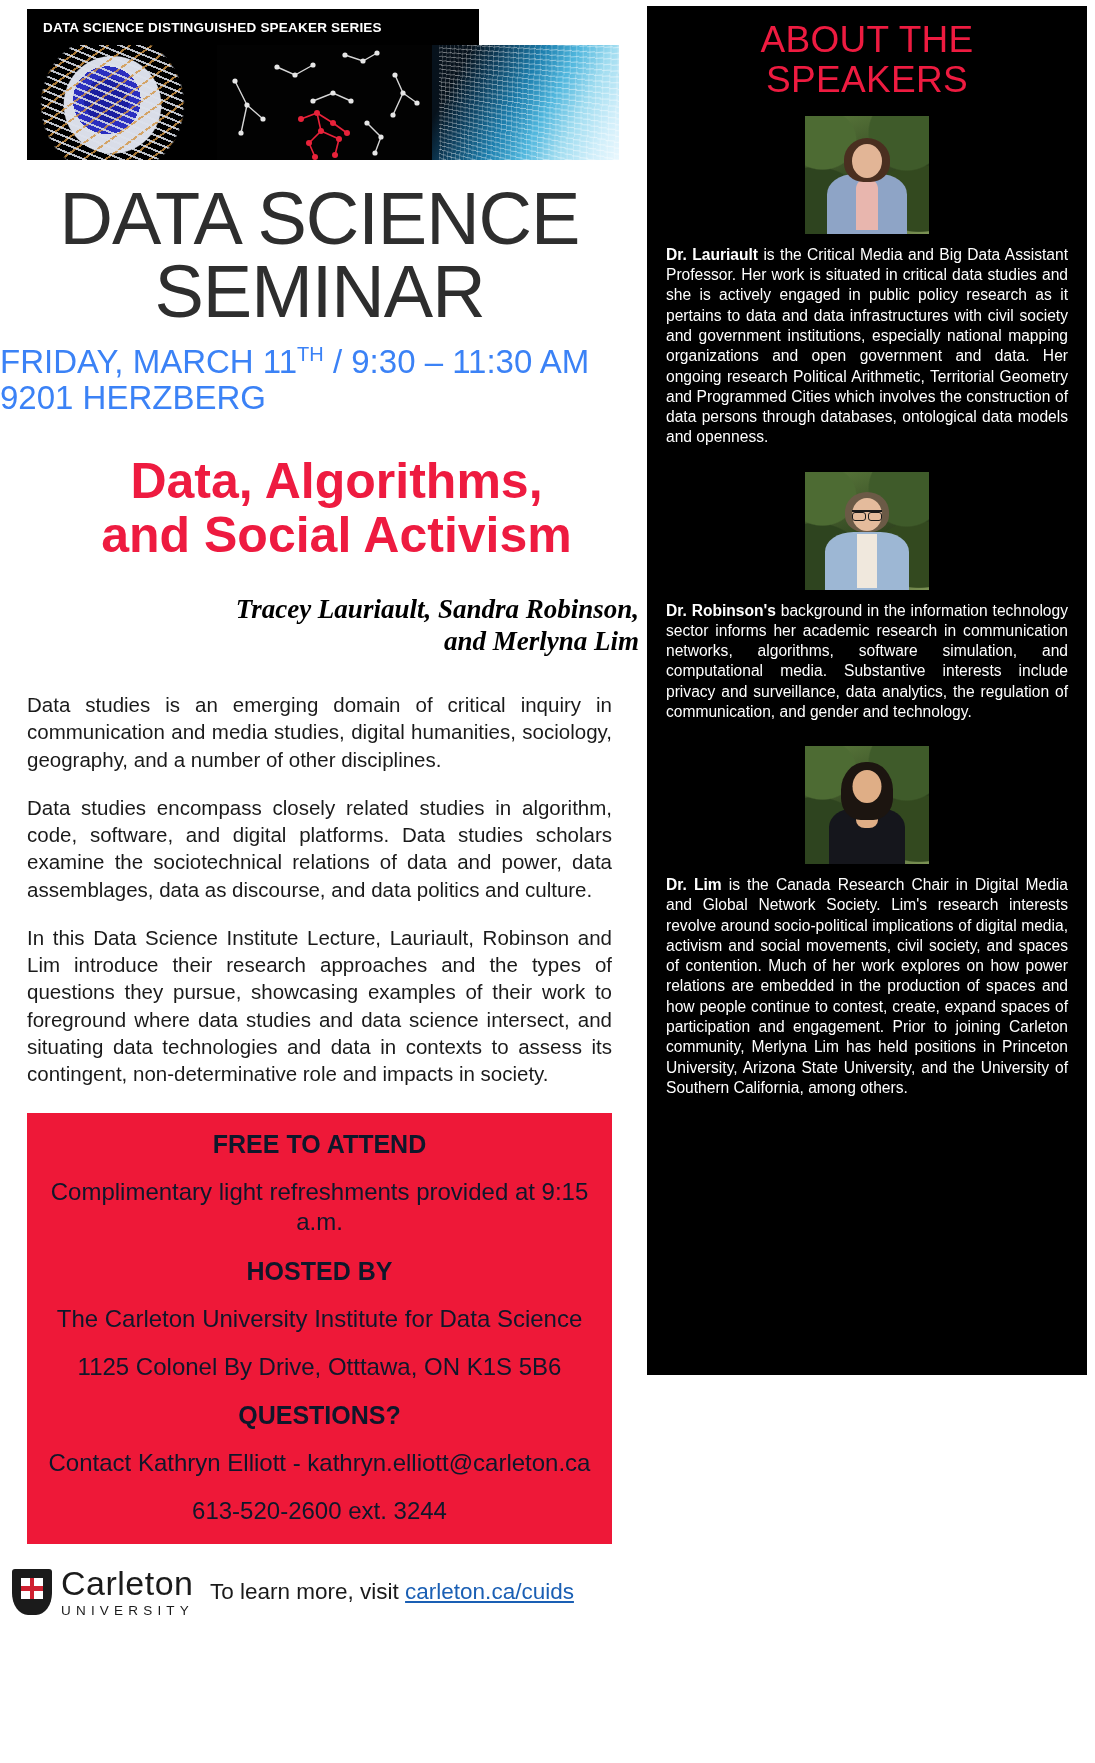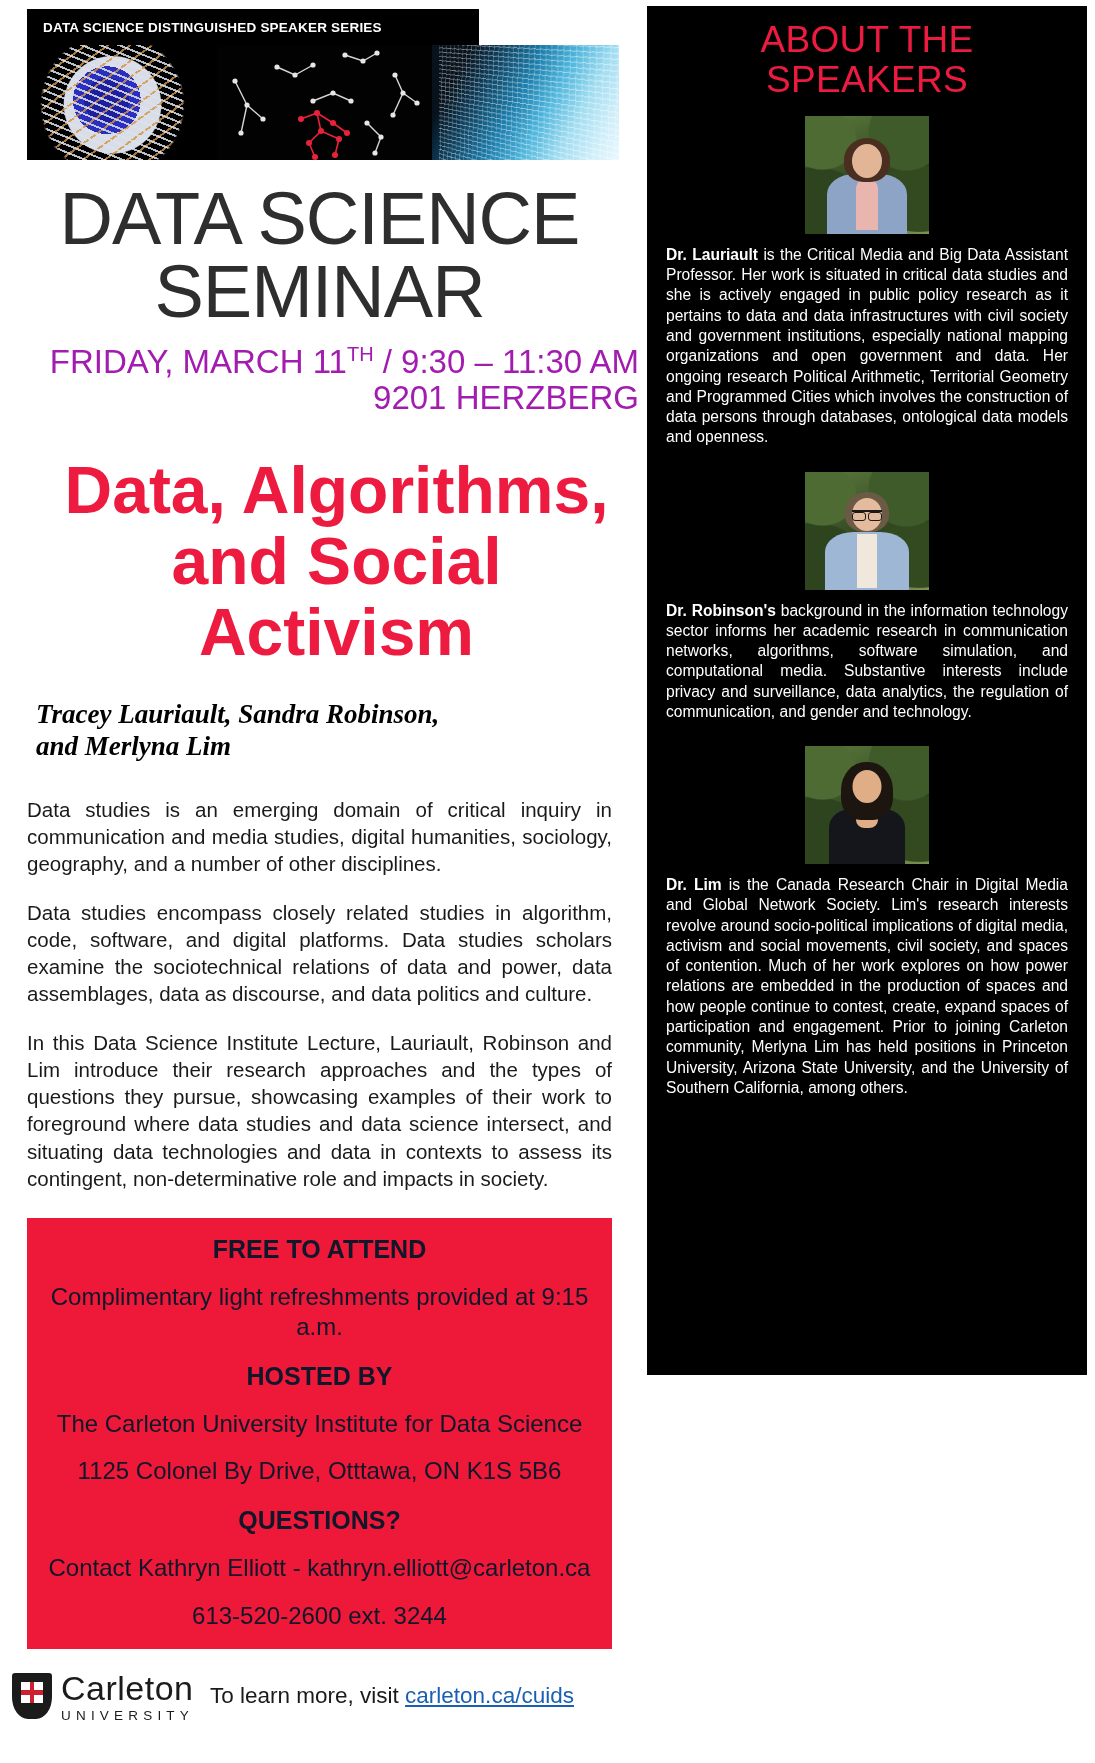--- a/index.html
+++ b/index.html
@@ -88,40 +88,40 @@
     margin: 22px 0 0 0;
     text-align: center;
     color: #2e2e2e;
     font-size: 74px;
     line-height: 0.99;
     font-weight: 400;
     letter-spacing: -1px;
     padding: 0 24px;
   }
   .datetime {
-    text-align: right;
-    color: #a21caf;
+    text-align: left;
+    color: #3b82f6;
     font-size: 33px;
     line-height: 1.12;
     font-weight: 400;
     margin-top: 14px;
   }
   .datetime sup { font-size: 20px; vertical-align: super; }
   .talk-title {
     text-align: center;
     color: #ee1b40;
-    font-size: 66px;
+    font-size: 50px;
     font-weight: 700;
     line-height: 1.07;
     margin-top: 38px;
     padding: 0 26px;
     margin-left: 34px;
   }
   .speaker-names {
-    text-align: left;
+    text-align: right;
     font-family: "Liberation Serif", serif;
     font-weight: 700;
     font-style: italic;
     font-size: 27px;
     line-height: 1.16;
     color: #000;
     margin-top: 32px;
     margin-left: 36px;
   }
 

